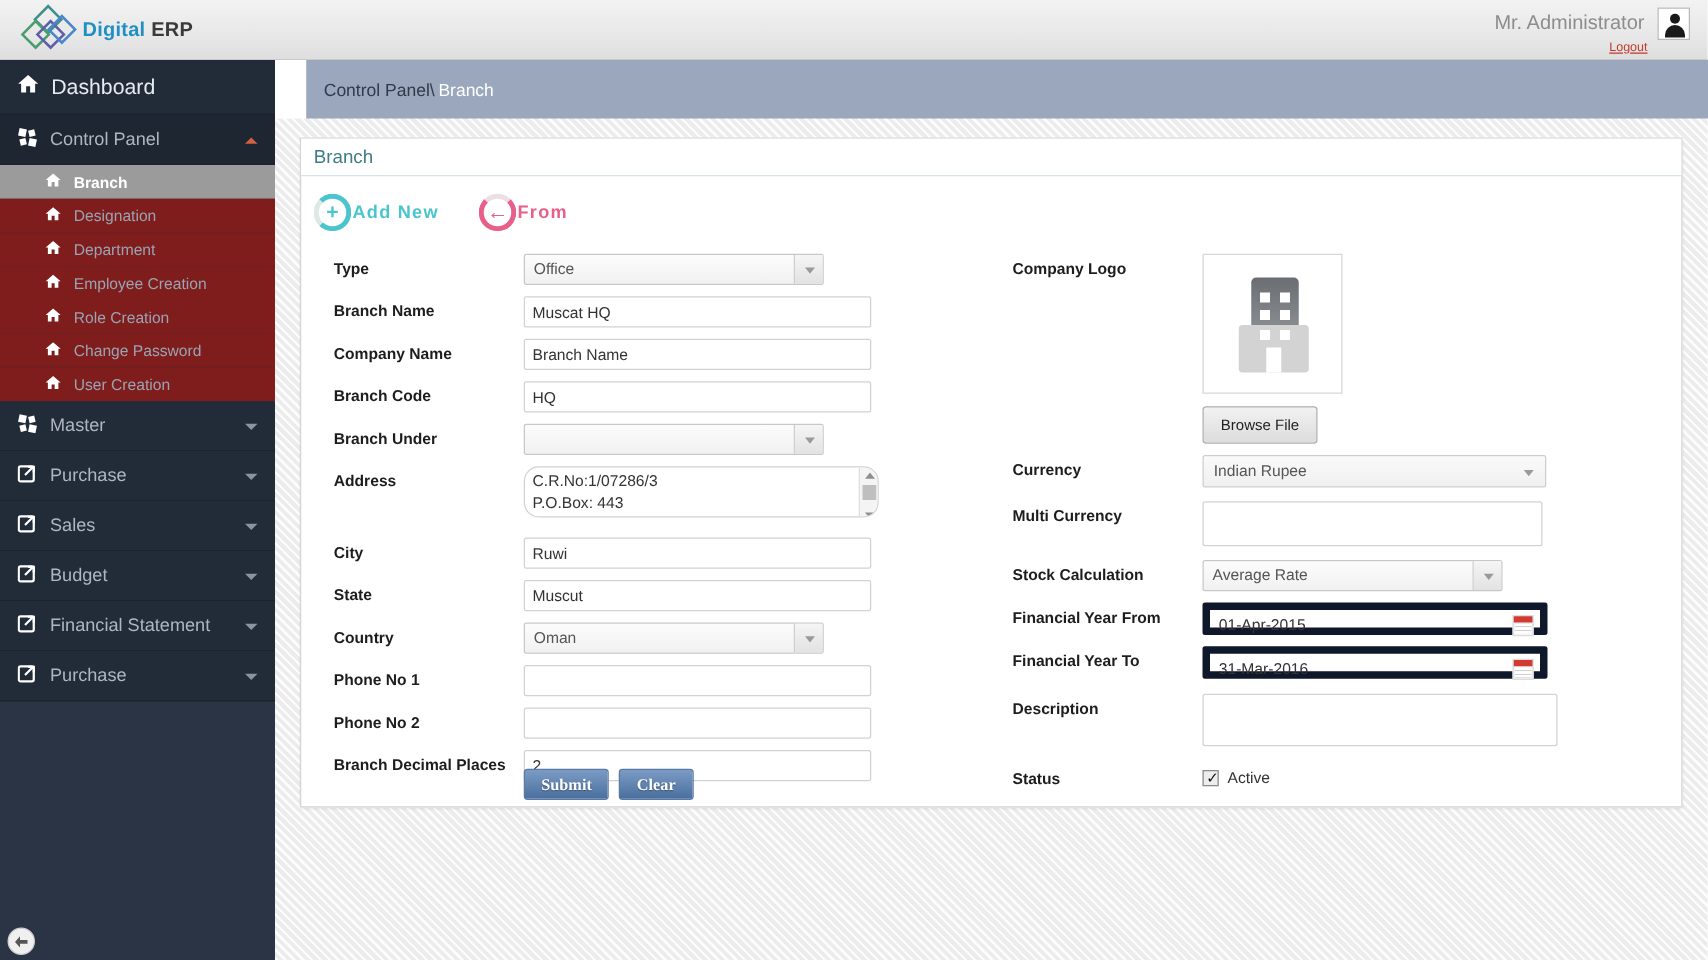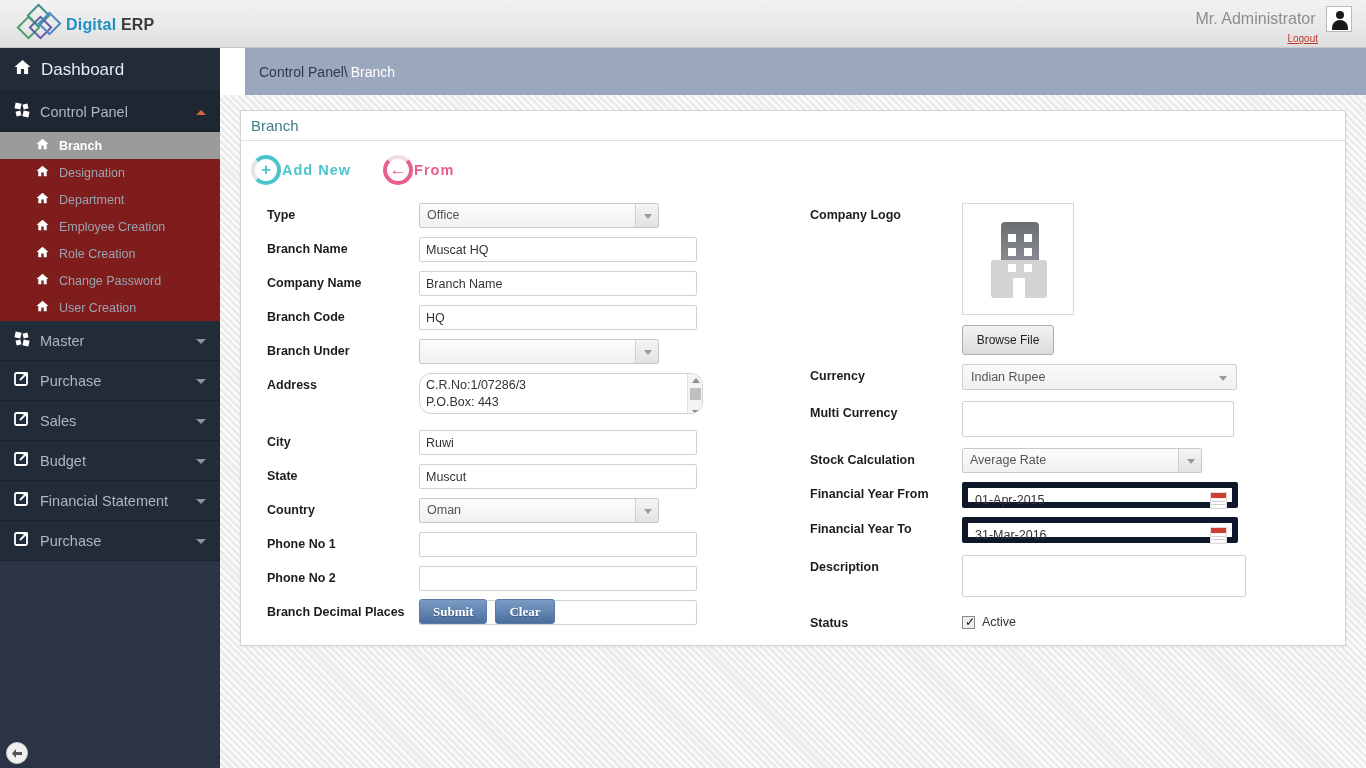--- a/index.html
+++ b/index.html
@@ -175,21 +175,21 @@
                        background: repeating-linear-gradient(to bottom, #fff 0 2px, #cfcfcf 2px 3px); }
   .desc-box { width: 284px; height: 42px; border: 1px solid #d2d2d2; background: #fff; border-radius: 2px; }
   .multi-box { width: 272px; height: 36px; border: 1px solid #d2d2d2; background: #fff; border-radius: 2px; }
 
   .chk-row { display: flex; align-items: center; padding-top: 4px; }
   .chkbox { width: 13px; height: 13px; border: 1px solid #8a8a8a; background: #eee; position: relative; }
   .chkbox .tick { position: absolute; left: 2px; top: -2px; font-size: 12px; color: #111; line-height: 14px; }
   .chk-lbl { font-size: 12.5px; color: #333; margin-left: 7px; }
 
   
-  #btn-row { position: absolute; left: 178px; top: 488px; display: flex; }
+  #btn-row { position: absolute; left: 178px; top: 504px; display: flex; }
   .btn-blue {
     height: 25px; padding: 0 13px; border: 1px solid #5a7aa5; border-radius: 3px;
     background: linear-gradient(to bottom, #7b9bc4 0%, #4a6f9e 100%);
     color: #fff; font-size: 13px; font-weight: bold; margin-right: 8px; cursor: pointer;
     display: flex; align-items: center; text-shadow: 0 1px 1px rgba(0,0,0,.35);
     font-family: "Liberation Serif", serif;
   }
 </style>
 </head>
 <body>

